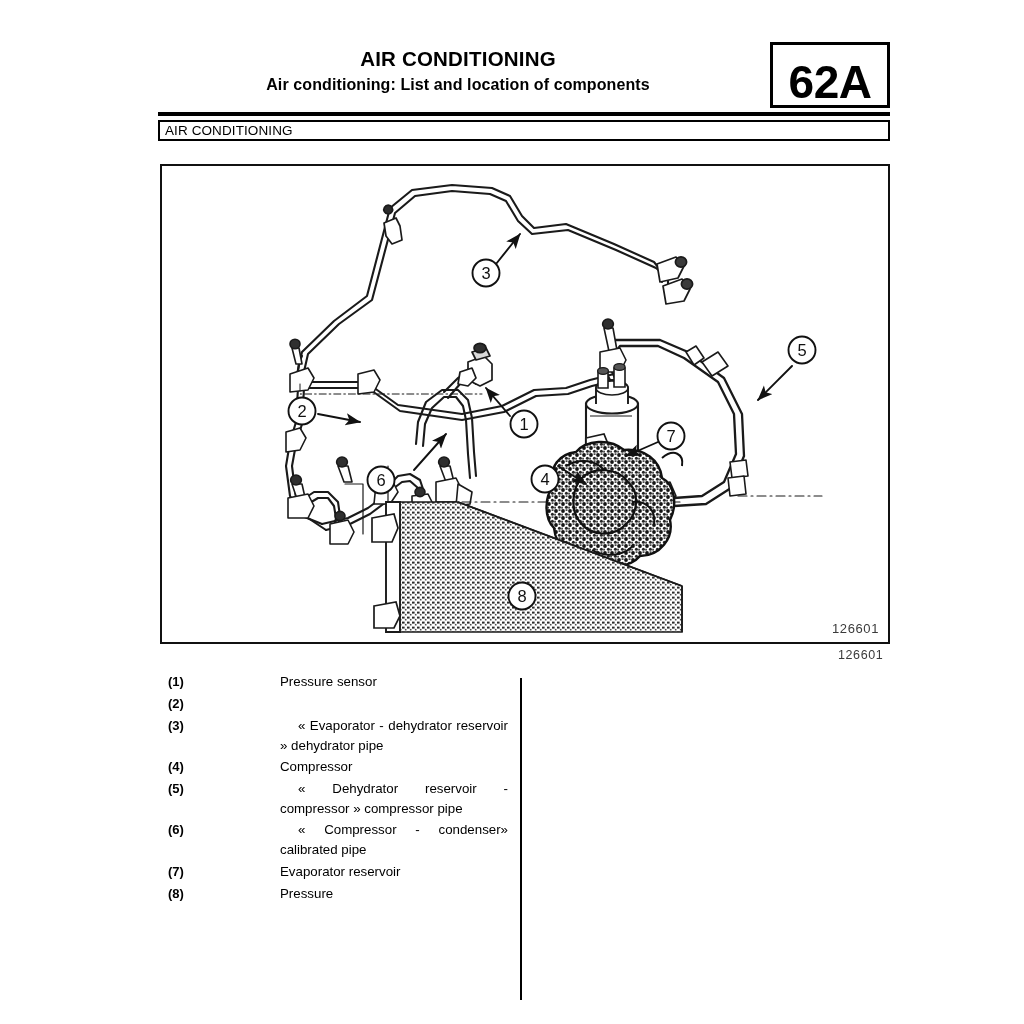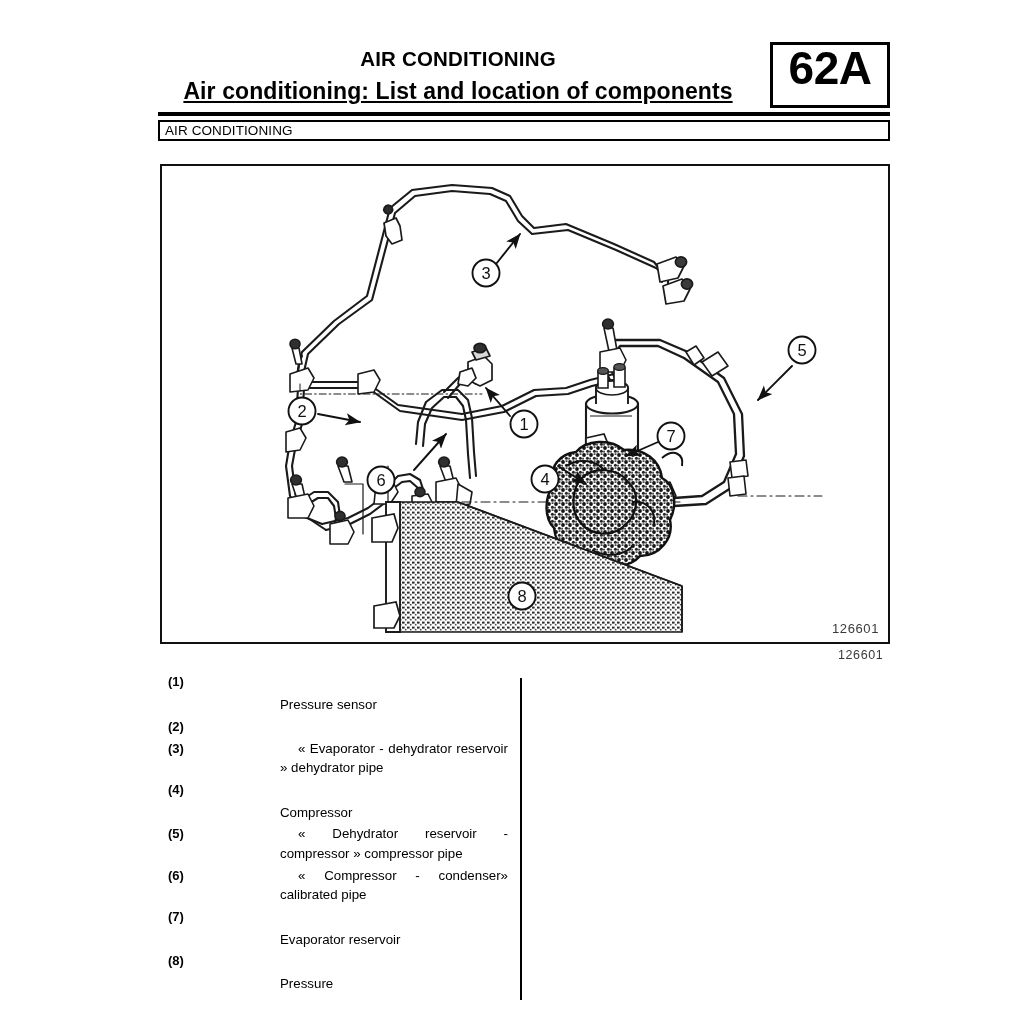--- a/index.html
+++ b/index.html
@@ -39,38 +39,36 @@
   }
   .title-main {
     font-size: 20.5px;
     font-weight: bold;
     letter-spacing: 0.2px;
     line-height: 26px;
     margin-top: 8px;
     white-space: nowrap;
   }
   .title-sub {
-    font-size: 23px;
+    font-size: 16px;
     font-weight: bold;
     letter-spacing: 0.1px;
     line-height: 26px;
-    margin-top: 6px;
     white-space: nowrap;
-    text-decoration: underline;
   }
   .chapter-box {
     position: absolute;
     right: 0;
     top: 4px;
     width: 120px;
     height: 66px;
     border: 3px solid #000;
     box-sizing: border-box;
     display: flex;
-    align-items: flex-start;
+    align-items: flex-end;
     justify-content: center;
   }
   .chapter-code {
     font-size: 46px;
     font-weight: bold;
     line-height: 46px;
     letter-spacing: -0.5px;
   }
 
   
@@ -177,21 +175,20 @@
   .list-text {
     flex: 1 1 auto;
     font-size: 13.3px;
     line-height: 19.6px;
     text-align: justify;
     text-indent: 18px;
     hyphens: none;
   }
   .list-text.noindent {
     text-indent: 0;
-    margin-top: 23px;
   }
 
   
 </style>
 </head>
 <body>
 
 <div id="page">
 
   <div class="header">

